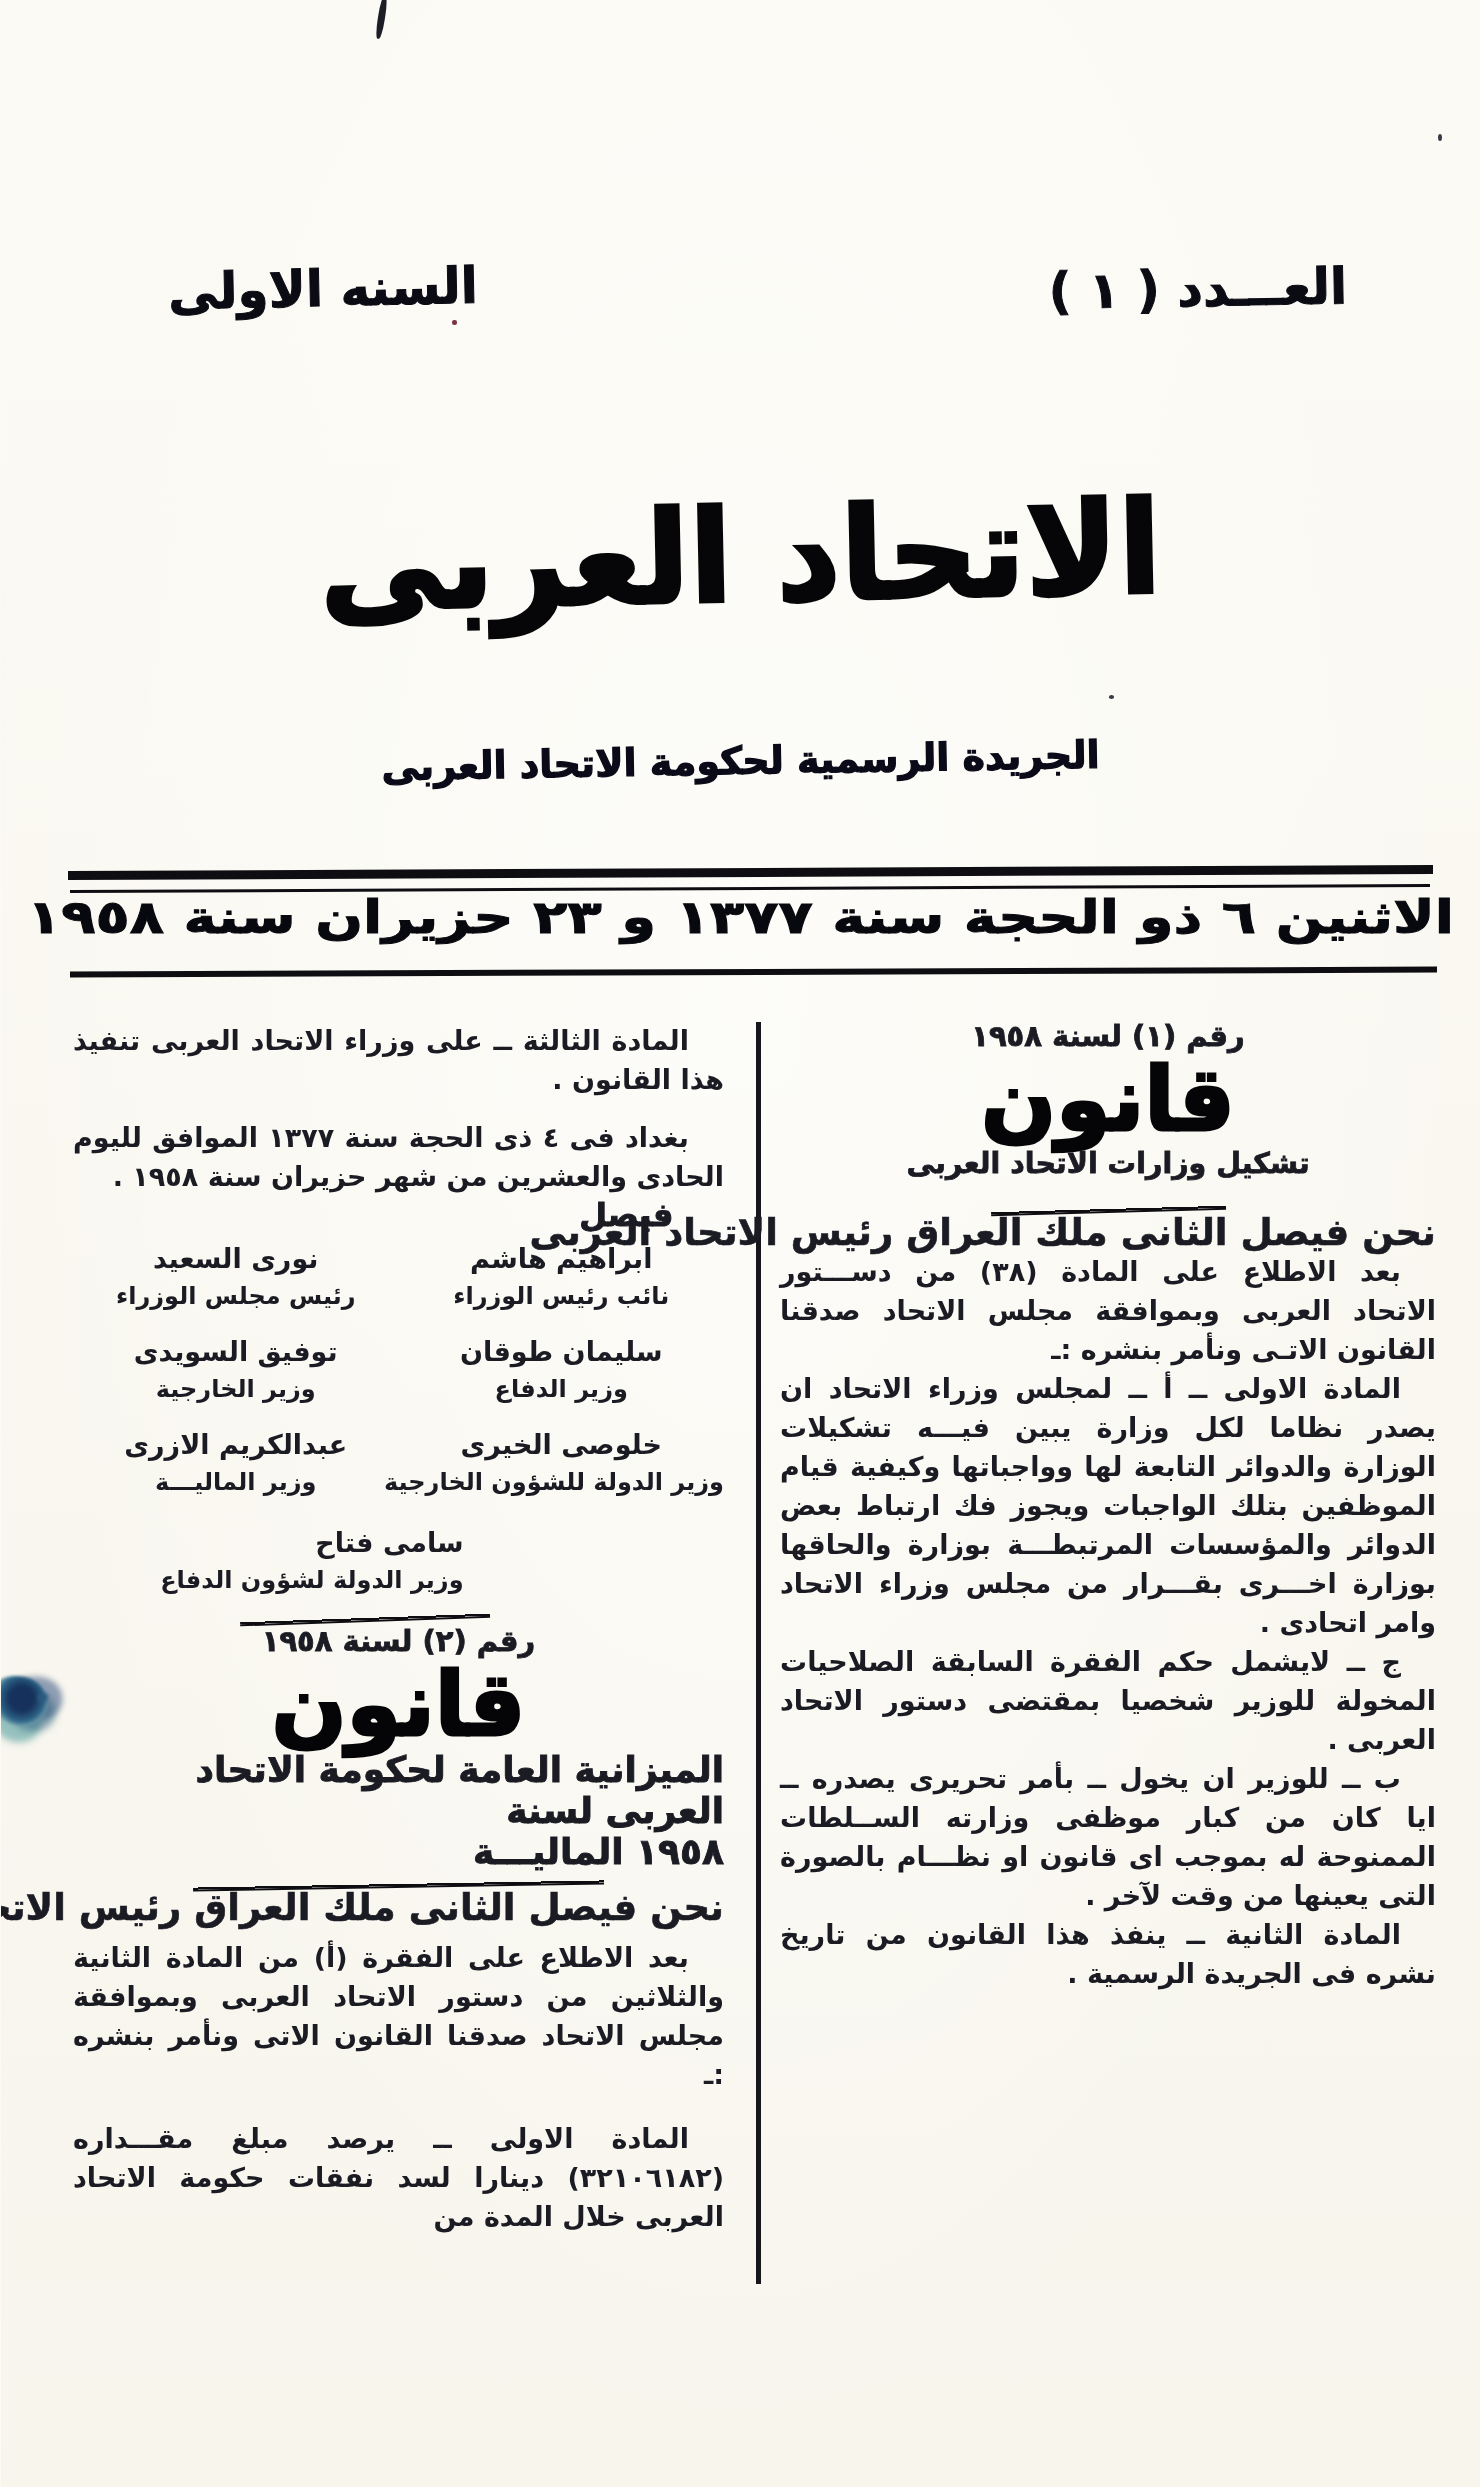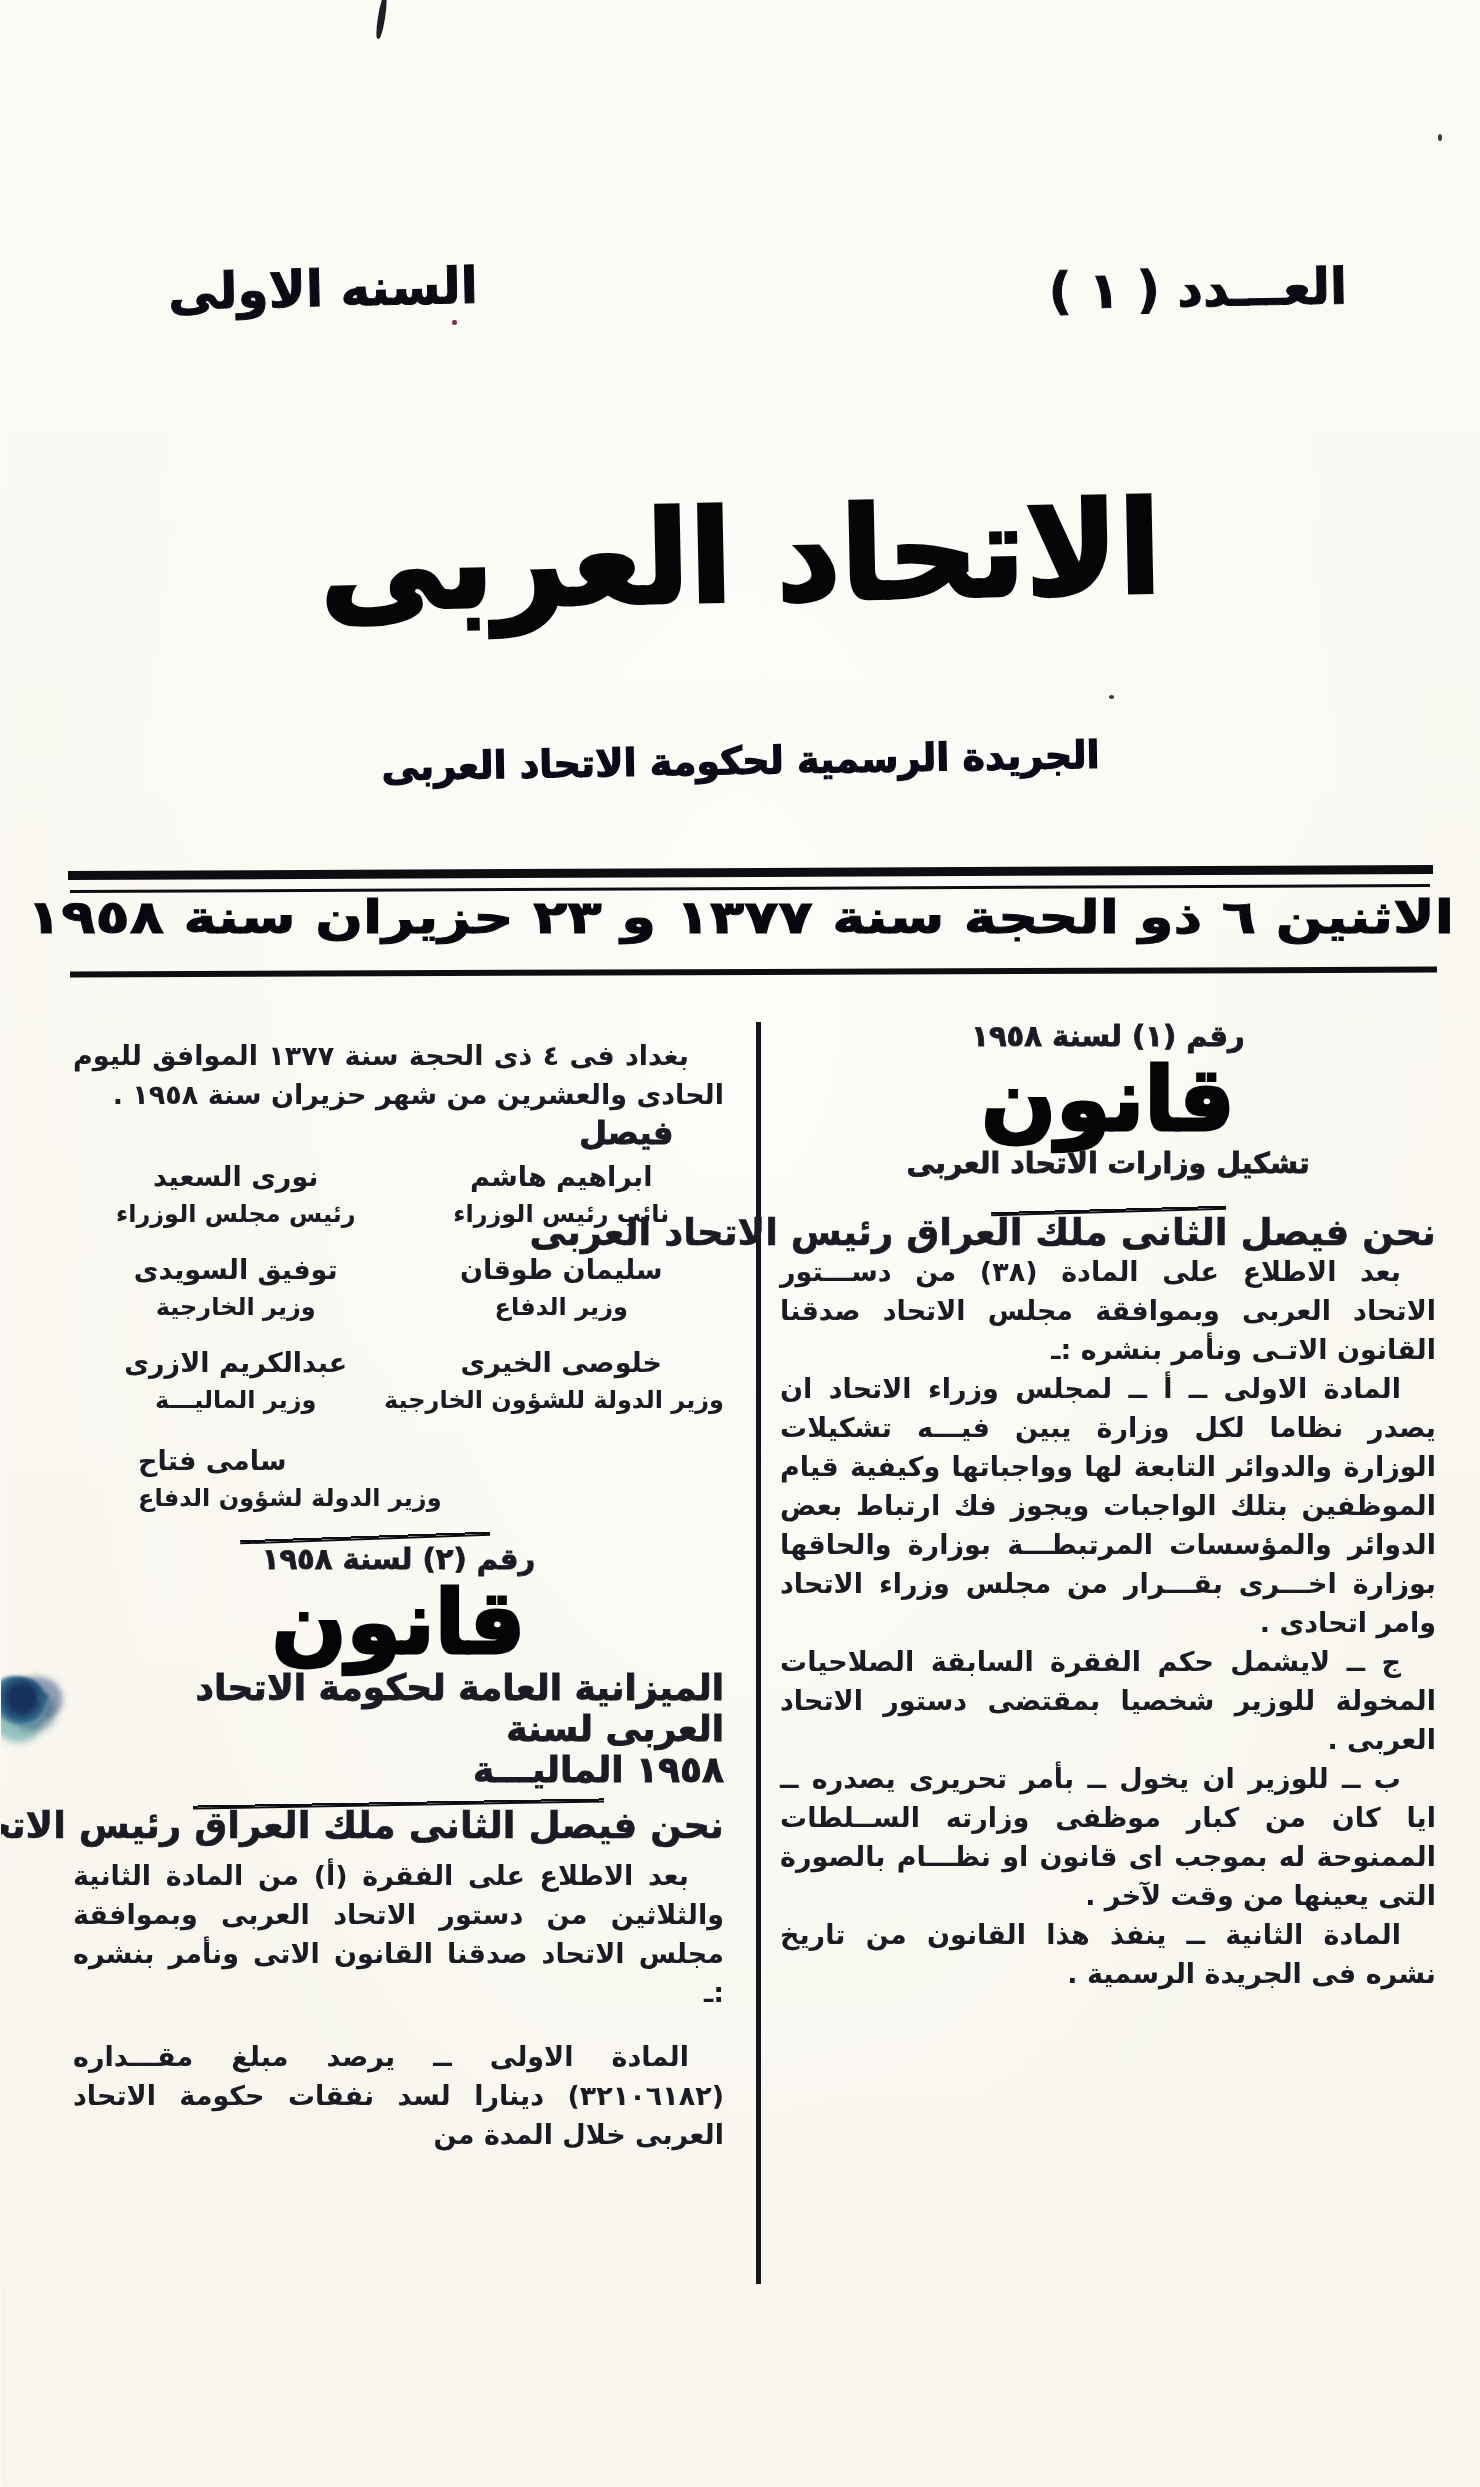--- a/index.html
+++ b/index.html
@@ -72,21 +72,21 @@
   
   .faisal{
     width:30%;margin:15px 55% 0 0;text-align:center;
     font-size:32px;-webkit-text-stroke:1px #1b1b24;
   }
   .sig-row{display:flex;margin-top:21px;}
   .sig-row:first-of-type{margin-top:6px;}
   .sig-cell{width:50%;text-align:center;}
   .sig-name{font-size:27px;line-height:35px;white-space:nowrap;}
   .sig-title{font-size:24px;line-height:33px;margin-top:4px;white-space:nowrap;}
-  .sig-center{width:50%;margin:26px 40% 16px 0;text-align:left;}
+  .sig-center{width:50%;margin:26px 40% 16px 0;text-align:right;}
   .deco-2{width:250px;margin:14px 36% 0 auto;transform:rotate(-2deg);}
   .law2-number{text-align:center;font-size:29px;margin-top:28px;-webkit-text-stroke:0.8px #1b1b24;white-space:nowrap;}
   .kind-big2{margin-top:46px;}
   .law2-title{text-align:right;font-size:36px;line-height:41px;margin-top:13px;-webkit-text-stroke:0.9px #1b1b24;}
   .deco-3{width:411px;margin:7px auto 0;transform:rotate(-1deg);}
   .law2-royal{margin-top:11px;}
   
   .ink-blot{
     position:absolute;left:-9px;top:1676px;width:56px;height:50px;
     background:radial-gradient(circle at 55% 45%, #16325c 0 30%, #2d6587 55%, rgba(90,160,165,.55) 75%, rgba(120,190,190,0) 100%);
@@ -131,20 +131,21 @@
     <div class="deco-rule deco-1"></div>
     <p class="royal-line">نحن فيصل الثانى ملك العراق رئيس الاتحاد العربى</p>
     <p class="jp mt-pre">بعد الاطلاع على المادة (٣٨) من دســـتور الاتحاد العربى وبموافقة مجلس الاتحاد صدقنا القانون الاتـى ونأمر بنشره :ـ</p>
     <p class="jp mt-art">المادة الاولى ــ أ ــ لمجلس وزراء الاتحاد ان يصدر نظاما لكل وزارة يبين فيـــه تشكيلات الوزارة والدوائر التابعة لها وواجباتها وكيفية قيام الموظفين بتلك الواجبات ويجوز فك ارتباط بعض الدوائر والمؤسسات المرتبطـــة بوزارة والحاقها بوزارة اخـــرى بقـــرار من مجلس وزراء الاتحاد وامر اتحادى .</p>
     <p class="jp mt-art3">ج ــ لايشمل حكم الفقرة السابقة الصلاحيات المخولة للوزير شخصيا بمقتضى دستور الاتحاد العربى .</p>
     <p class="jp mt-art2">ب ــ للوزير ان يخول ــ بأمر تحريرى يصدره ــ ايا كان من كبار موظفى وزارته الســلطات الممنوحة له بموجب اى قانون او نظـــام بالصورة التى يعينها من وقت لآخر .</p>
     <p class="jp mt-art">المادة الثانية ــ ينفذ هذا القانون من تاريخ نشره فى الجريدة الرسمية .</p>
   </div>
 
   <div class="col col-left">
+    <p class="jp" style="margin-top:4px">المادة الثالثة ــ على وزراء الاتحاد العربى تنفيذ هذا القانون .</p>
     <p class="jp" style="margin-top:19px">بغداد فى ٤ ذى الحجة سنة ١٣٧٧ الموافق لليوم الحادى والعشرين من شهر حزيران سنة ١٩٥٨ .</p>
     <p class="faisal">فيصل</p>
 
     <div class="sig-row">
       <div class="sig-cell">
         <div class="sig-name">ابراهيم هاشم</div>
         <div class="sig-title">نائب رئيس الوزراء</div>
       </div>
       <div class="sig-cell">
         <div class="sig-name">نورى السعيد</div>

